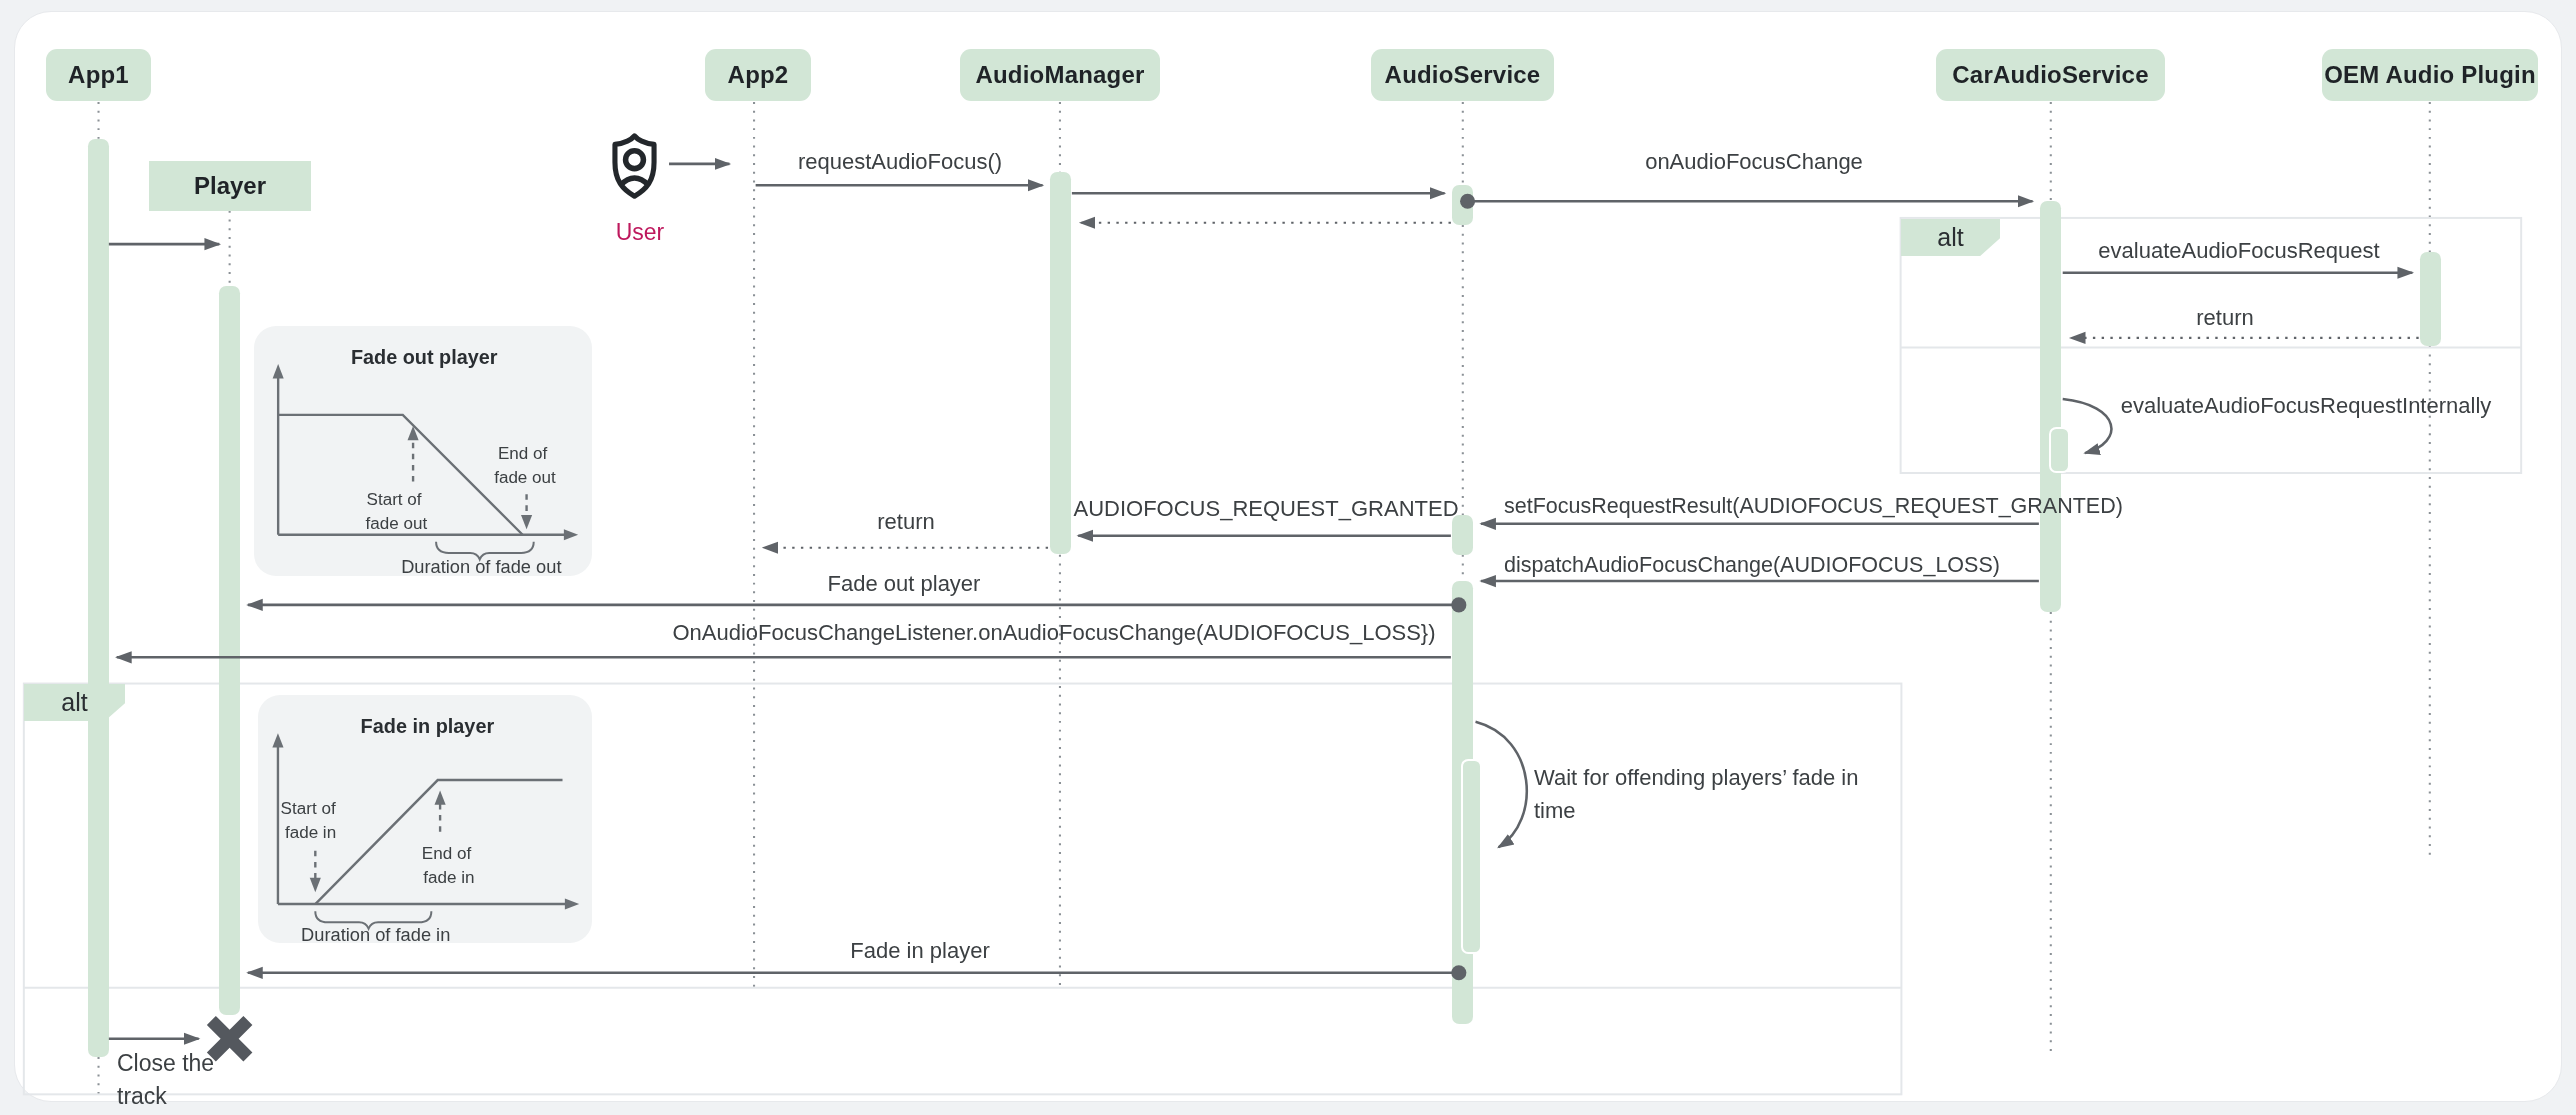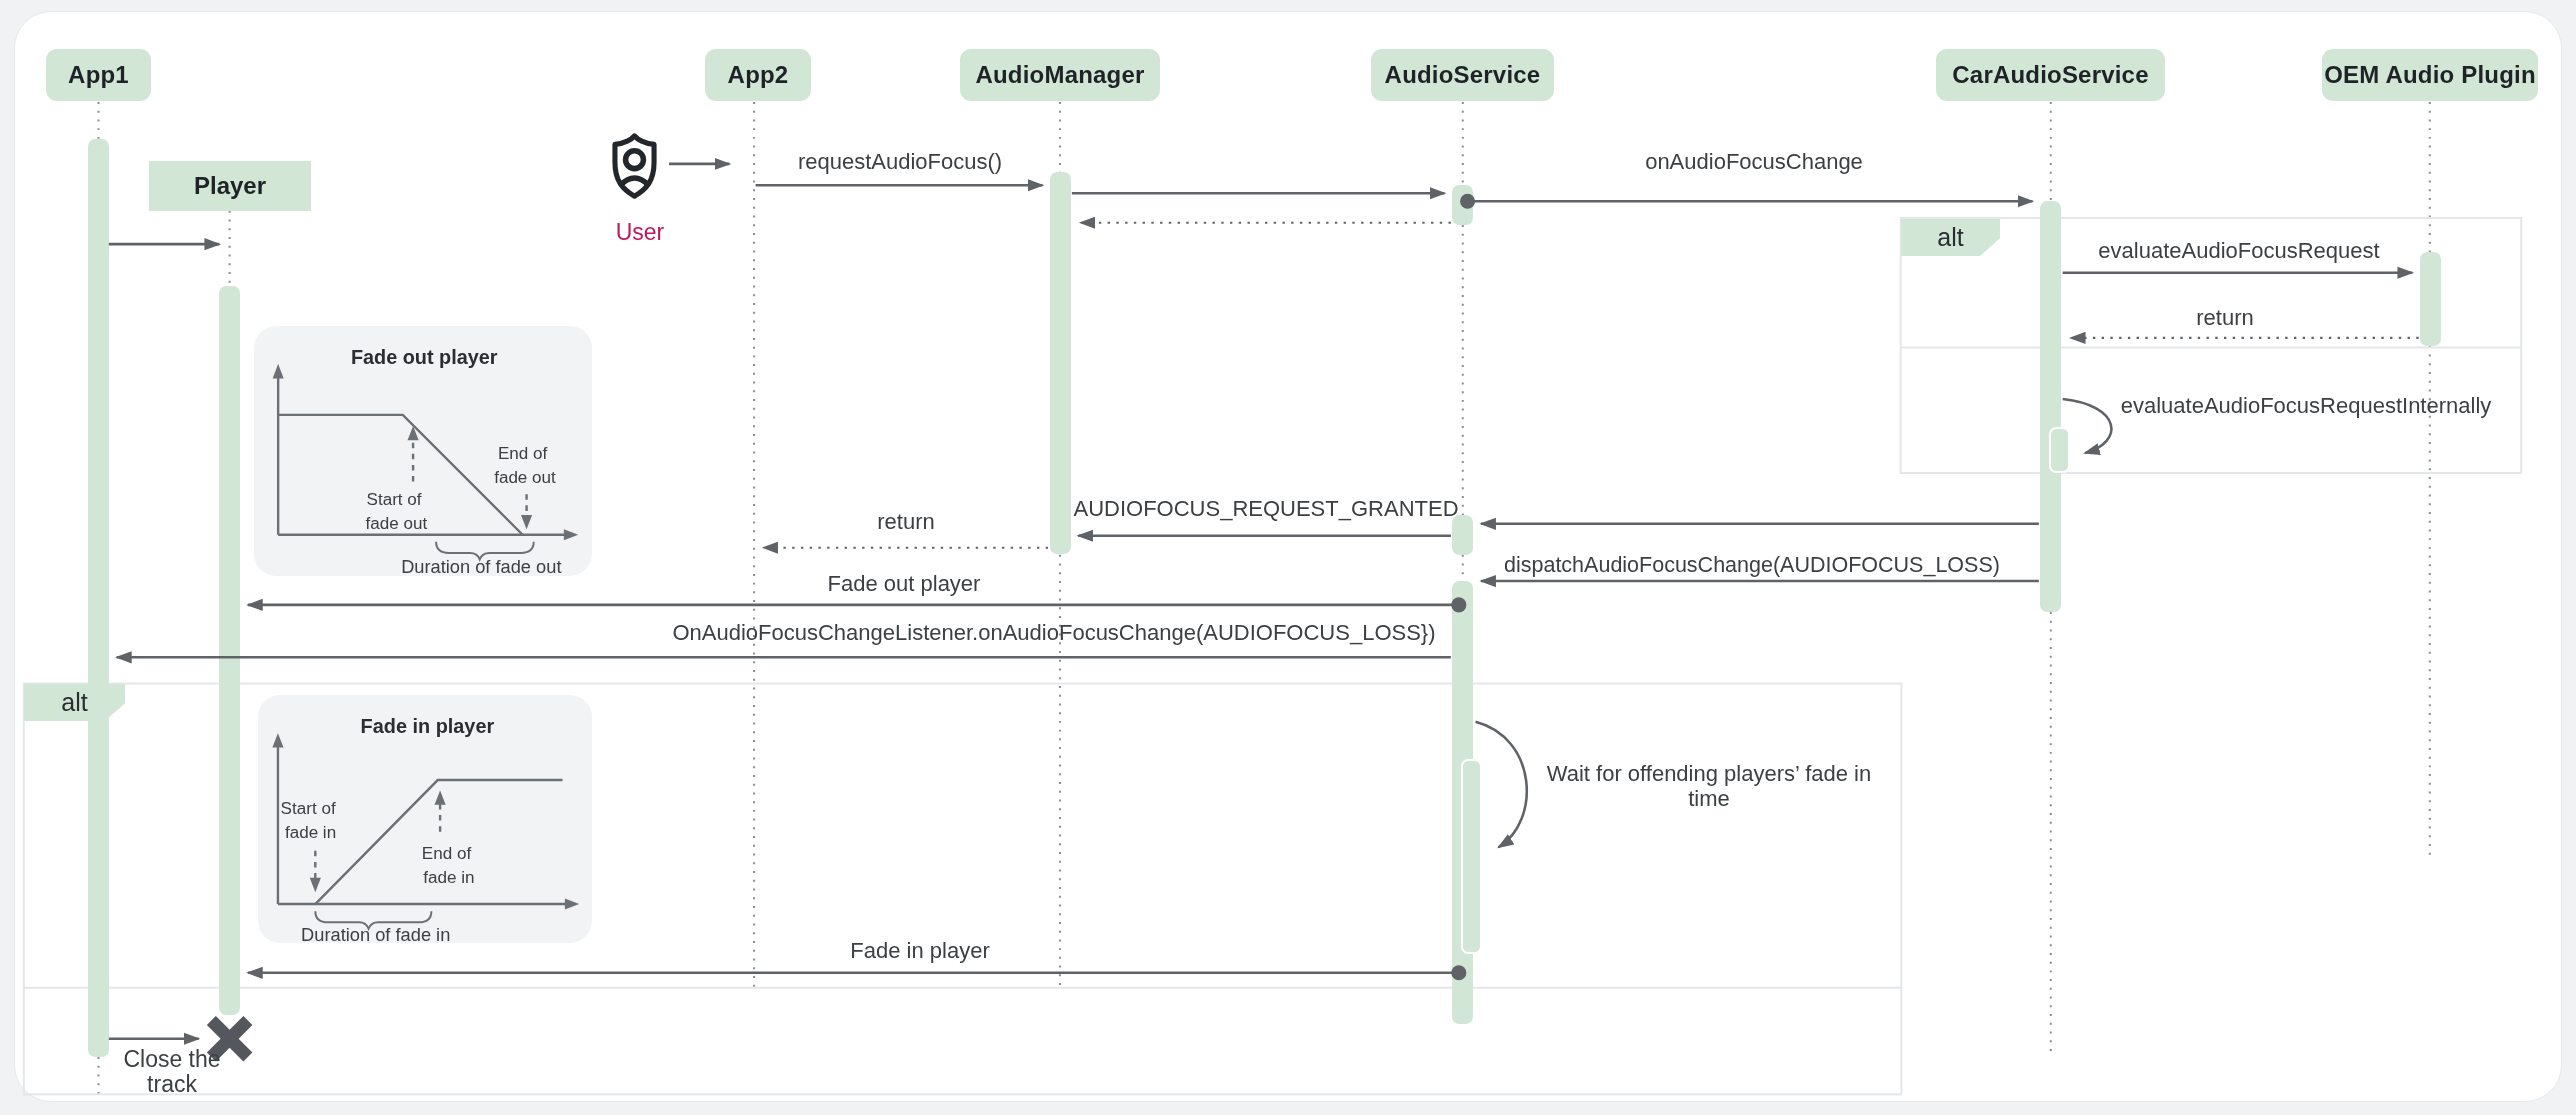--- a/index.html
+++ b/index.html
@@ -13,21 +13,21 @@
         font-weight:700;font-size:24px;color:#1f2327;letter-spacing:0.2px;}
   .objbox{position:absolute;background:#d2e6d6;border-radius:0;display:flex;align-items:center;
         justify-content:center;font-weight:700;font-size:24px;color:#1f2327;}
   .bar{position:absolute;width:20.7px;background:#d2e6d6;border-radius:7.2px;}
   .bar.nested{border:2.4px solid #ffffff;box-sizing:border-box;border-radius:7.2px;}
   .tab{position:absolute;background:#d2e6d6;display:flex;align-items:center;justify-content:center;
        font-size:25px;color:#2a2e32;clip-path:polygon(0 0,100% 0,100% 52%,80% 100%,0 100%);}
   .msg{position:absolute;font-size:22px;white-space:nowrap;color:#3c4043;}
   .msg.c{transform:translateX(-50%);}
   .msg.small{font-size:21.5px;}
-  .msg.wrap{white-space:normal;line-height:25px;text-align:center;}
+  .msg.wrap{white-space:normal;line-height:33px;}
   .inset{position:absolute;background:#f1f3f4;border-radius:22px;}
   .userlbl{position:absolute;transform:translateX(-50%);font-size:23px;color:#be185d;}
   .in-title{font-weight:700;font-size:25px;fill:#2a2e32;}
   .in-lbl{font-size:21.5px;fill:#3c4043;}
   .in-dur{font-size:23px;fill:#3c4043;}
   .in-stroke{stroke:#6b7075;stroke-width:3;fill:none;}
   .in-dash{stroke:#6b7075;stroke-width:3;fill:none;stroke-dasharray:7 7;}
   .in-fill{fill:#6b7075;}
 </style>
 </head>
@@ -184,20 +184,21 @@
       <circle cx="1836" cy="1224" r="9.5"></circle>
     </g>
     <path d="M266 1284 L312 1330 M312 1284 L266 1330" stroke="#54585e" stroke-width="16"></path>
   </svg>
 
   <div class="msg c" style="left:900px;top:149px;">requestAudioFocus()</div>
   <div class="msg c" style="left:1754px;top:149px;">onAudioFocusChange</div>
   <div class="msg c" style="left:2239px;top:238px;">evaluateAudioFocusRequest</div>
   <div class="msg c" style="left:2225px;top:305px;">return</div>
   <div class="msg c" style="left:2306px;top:393px;">evaluateAudioFocusRequestInternally</div>
+  <div class="msg small" style="left:1504px;top:494px;">setFocusRequestResult(AUDIOFOCUS_REQUEST_GRANTED)</div>
   <div class="msg c" style="left:1266px;top:496px;">AUDIOFOCUS_REQUEST_GRANTED</div>
   <div class="msg c" style="left:906px;top:509px;">return</div>
   <div class="msg small" style="left:1504px;top:553px;">dispatchAudioFocusChange(AUDIOFOCUS_LOSS)</div>
   <div class="msg c" style="left:904px;top:571px;">Fade out player</div>
   <div class="msg c" style="left:1054px;top:620px;">OnAudioFocusChangeListener.onAudioFocusChange(AUDIOFOCUS_LOSS})</div>
   <div class="msg wrap" style="left:1534px;top:761px;width:350px;">Wait for offending players’ fade in time</div>
   <div class="msg c" style="left:920px;top:938px;">Fade in player</div>
   <div class="msg wrap" style="left:117px;top:1047px;width:110px;font-size:23px;">Close the track</div>
 </div>
 

